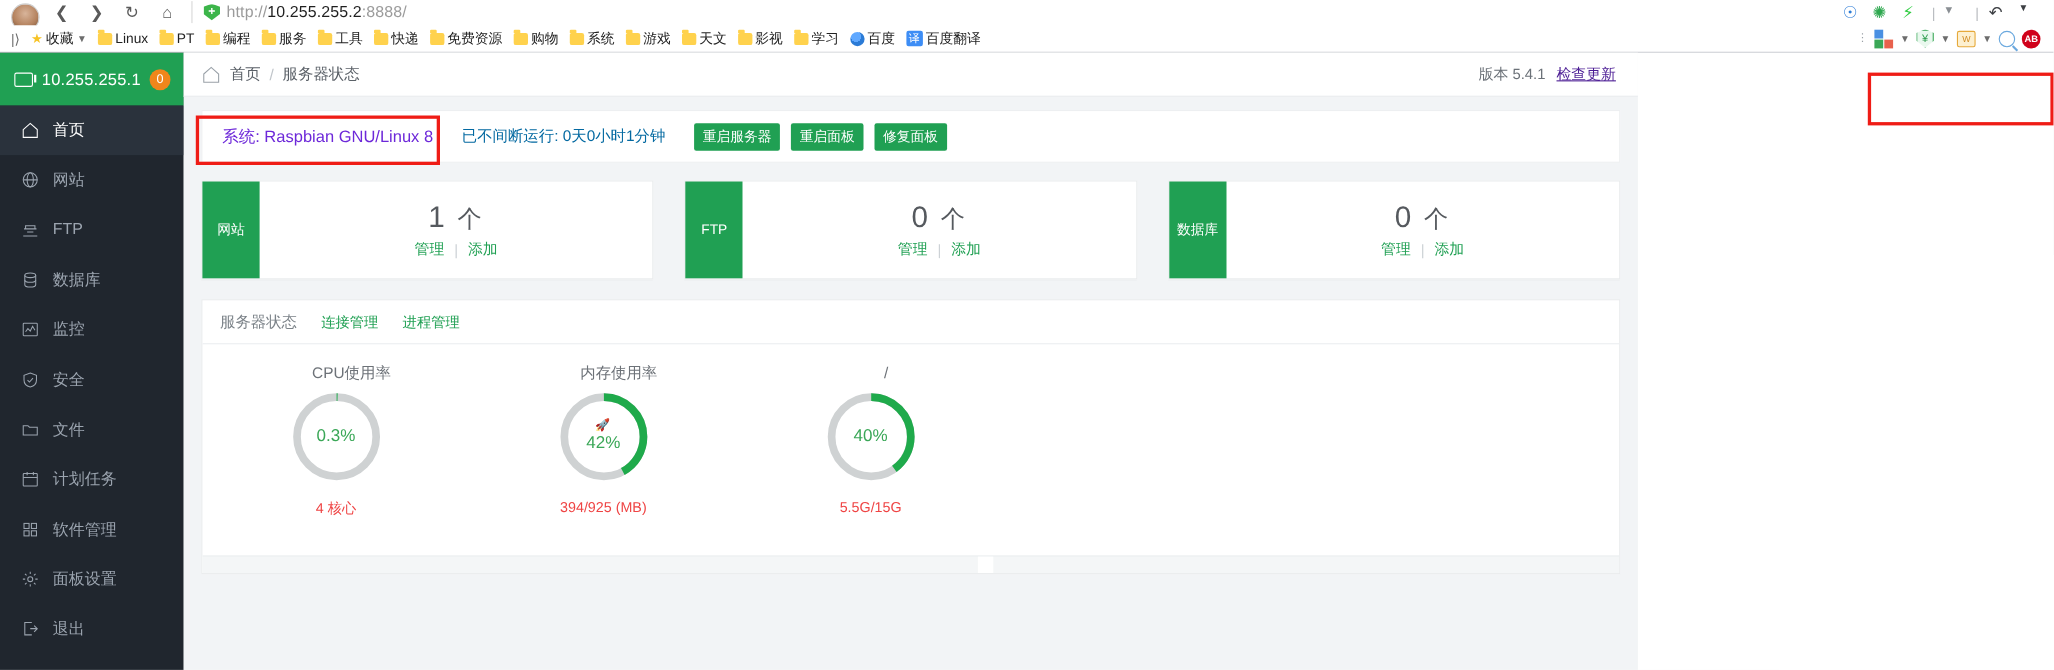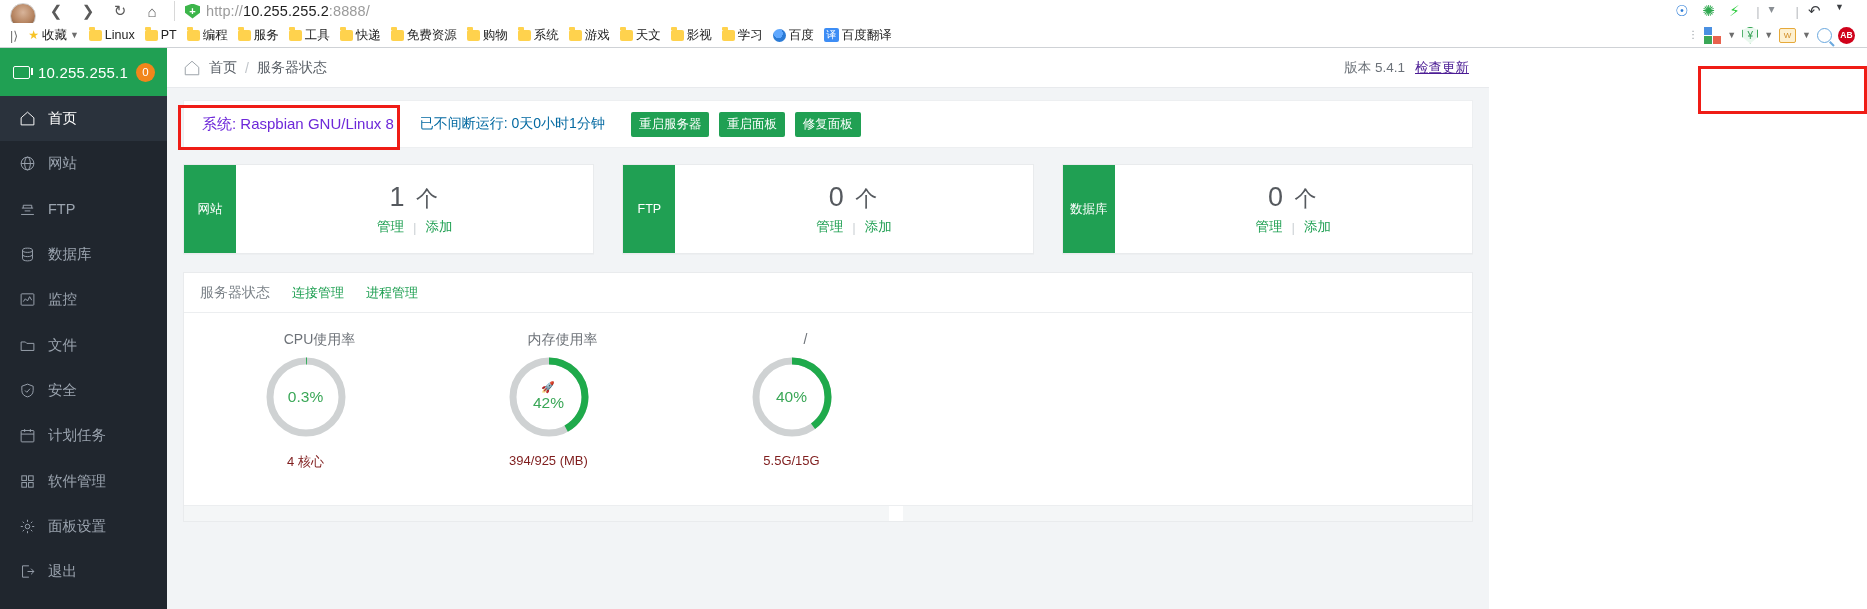--- a/index.html
+++ b/index.html
@@ -196,21 +196,21 @@
   .gauge-col { width:243px; display:flex; flex-direction:column; align-items:center; gap:6px; }
   .gauge-title { font-size:14px; color:#6d7278; height:18px;margin-left:28px; }
   .gauge-wrap { position:relative; width:84px; height:84px; }
   .gauge-wrap svg { transform:rotate(-90deg); display:block; }
   .gauge-center {
     position:absolute; inset:0; display:flex; flex-direction:column;
     align-items:center; justify-content:center; gap:1px;
   }
   .gauge-val { font-size:15.5px; color:#3aa757; }
   .rocket { font-size:11px; color:#3aa757; line-height:1; }
-  .gauge-sub { font-size:13px; color:#7f1d1d; margin-top:8px; }
+  .gauge-sub { font-size:13px; color:#ef4444; margin-top:8px; }
 
   #panel-footer {
     position:absolute; left:0; right:0; bottom:0; height:16px; background:#f4f6f7;
     border-top:1px solid #eceef0;
   }
   #panel-footer .nub { position:absolute; left:705px; top:0; width:14px; height:16px; background:#fff; }
 </style>
 </head>
 <body>
 
@@ -377,33 +377,33 @@
           <svg viewBox="0 0 24 24">
             <rect x="3" y="4" width="18" height="16" rx="1"></rect>
             <path d="M6 15l3-4 3 3 3-6 3 5"></path>
           </svg>
         </span>
       <span>监控</span>
     </div>
     <div class="nav-item">
       <span class="ico">
           <svg viewBox="0 0 24 24">
-            <path d="M3 7h6l2 2h10v10H3z"></path>
-          </svg>
-        </span>
-      <span>文件</span>
-    </div>
-    <div class="nav-item">
-      <span class="ico">
-          <svg viewBox="0 0 24 24">
             <path d="M12 3l8 3v6c0 5-3.5 8-8 9-4.5-1-8-4-8-9V6z"></path>
             <path d="M8.5 12l2.5 2.5 4.5-5"></path>
           </svg>
         </span>
       <span>安全</span>
+    </div>
+    <div class="nav-item">
+      <span class="ico">
+          <svg viewBox="0 0 24 24">
+            <path d="M3 7h6l2 2h10v10H3z"></path>
+          </svg>
+        </span>
+      <span>文件</span>
     </div>
     <div class="nav-item">
       <span class="ico">
           <svg viewBox="0 0 24 24">
             <rect x="3" y="5" width="18" height="16" rx="1"></rect>
             <path d="M3 10h18M8 3v4M16 3v4"></path>
           </svg>
         </span>
       <span>计划任务</span>
     </div>

